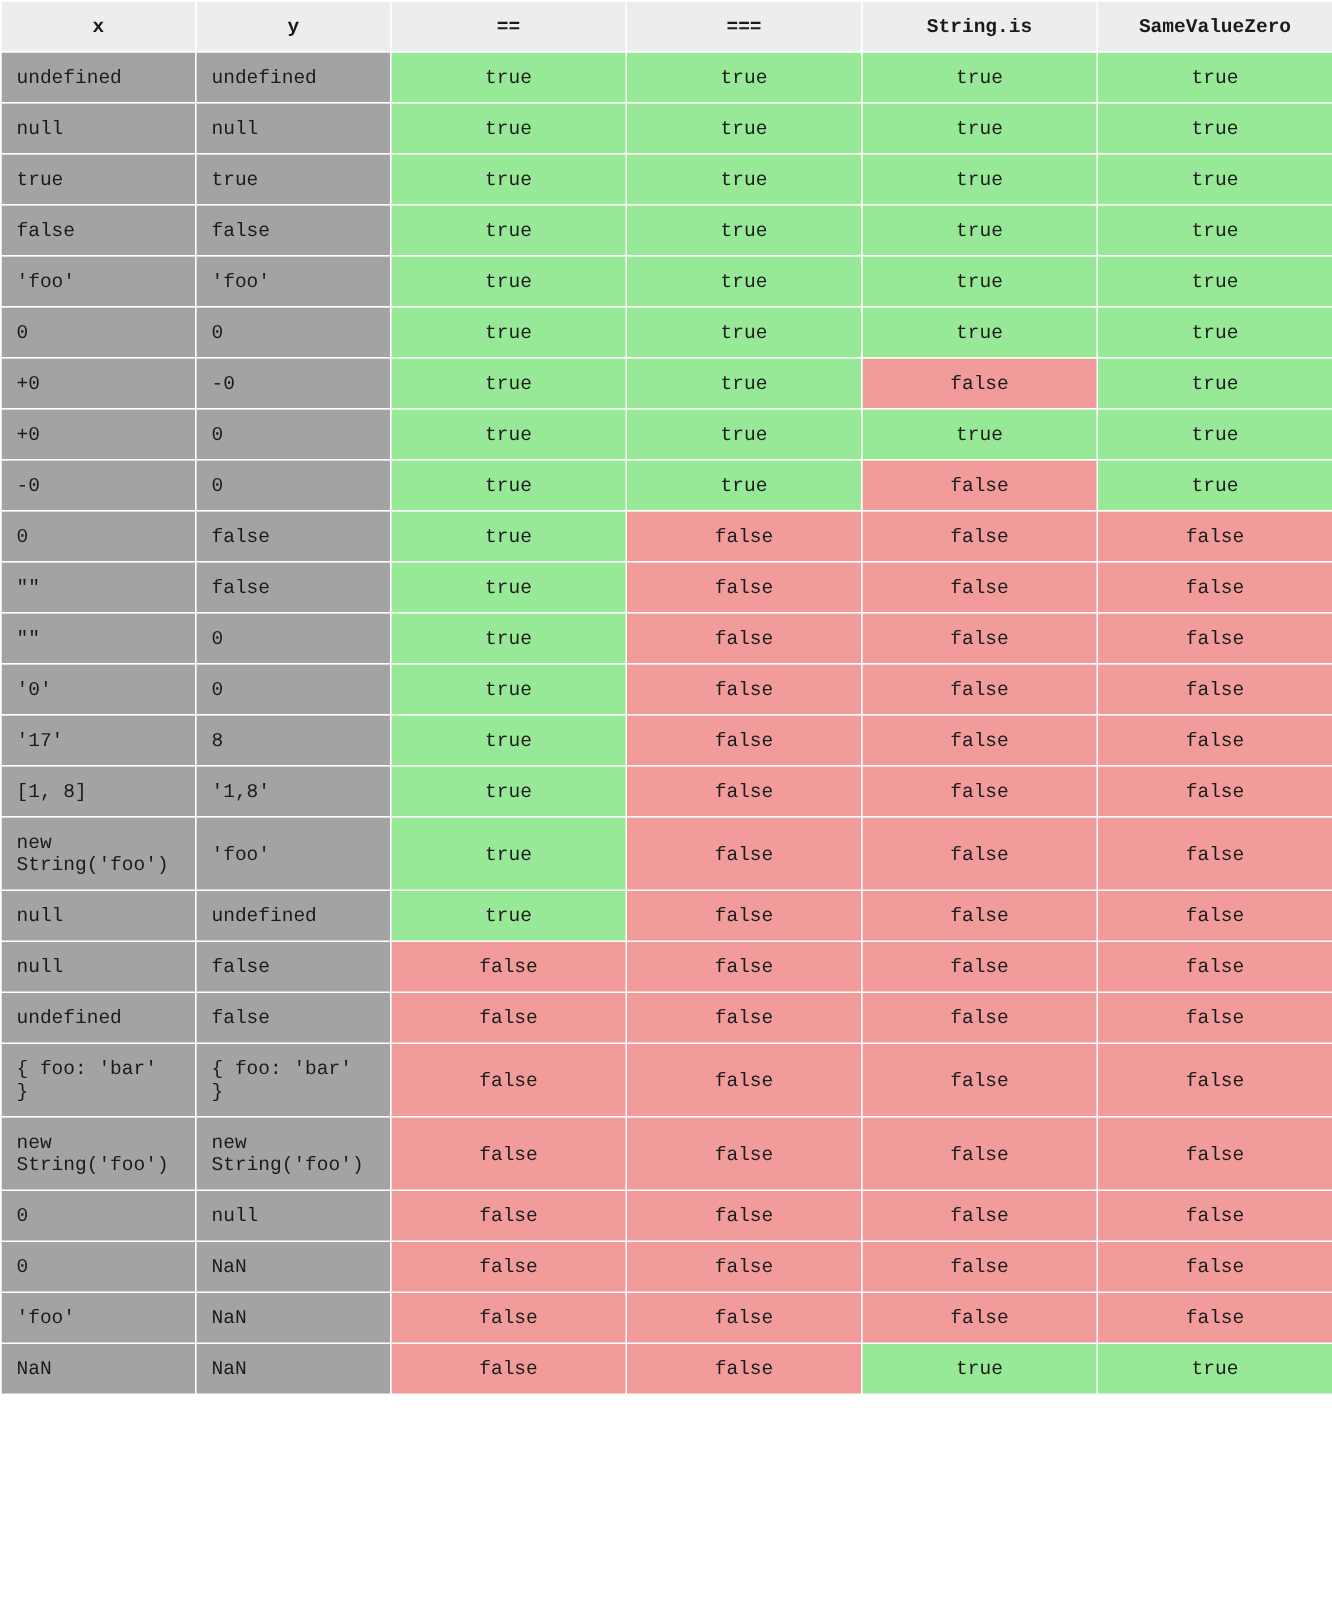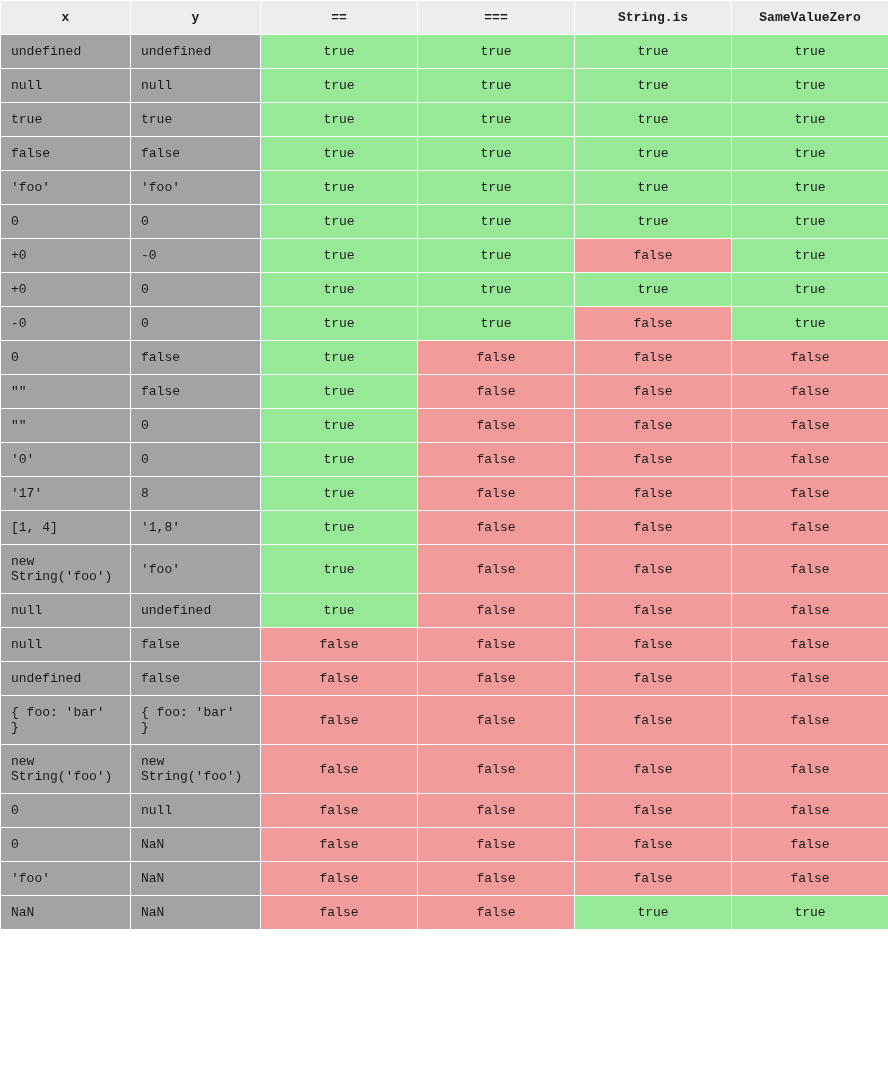--- a/index.html
+++ b/index.html
@@ -171,21 +171,21 @@
       </tr>
       <tr>
         <td class="xy">'17'</td>
         <td class="xy">8</td>
         <td class="val true">true</td>
         <td class="val false">false</td>
         <td class="val false">false</td>
         <td class="val false">false</td>
       </tr>
       <tr>
-        <td class="xy">[1, 4]</td>
+        <td class="xy">[1, 8]</td>
         <td class="xy">'1,8'</td>
         <td class="val true">true</td>
         <td class="val false">false</td>
         <td class="val false">false</td>
         <td class="val false">false</td>
       </tr>
       <tr>
         <td class="xy">new String('foo')</td>
         <td class="xy">'foo'</td>
         <td class="val true">true</td>

